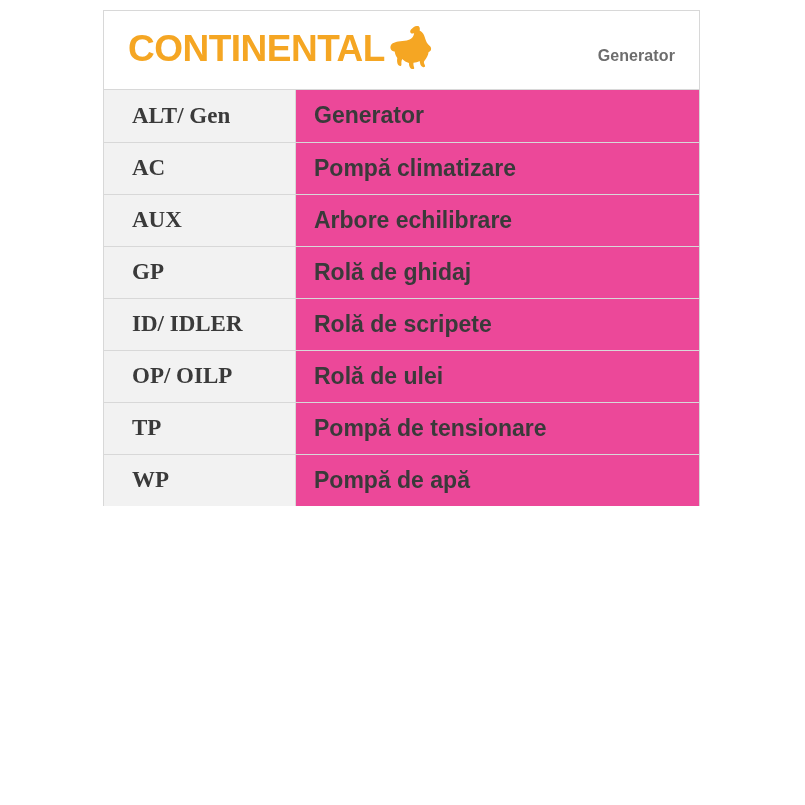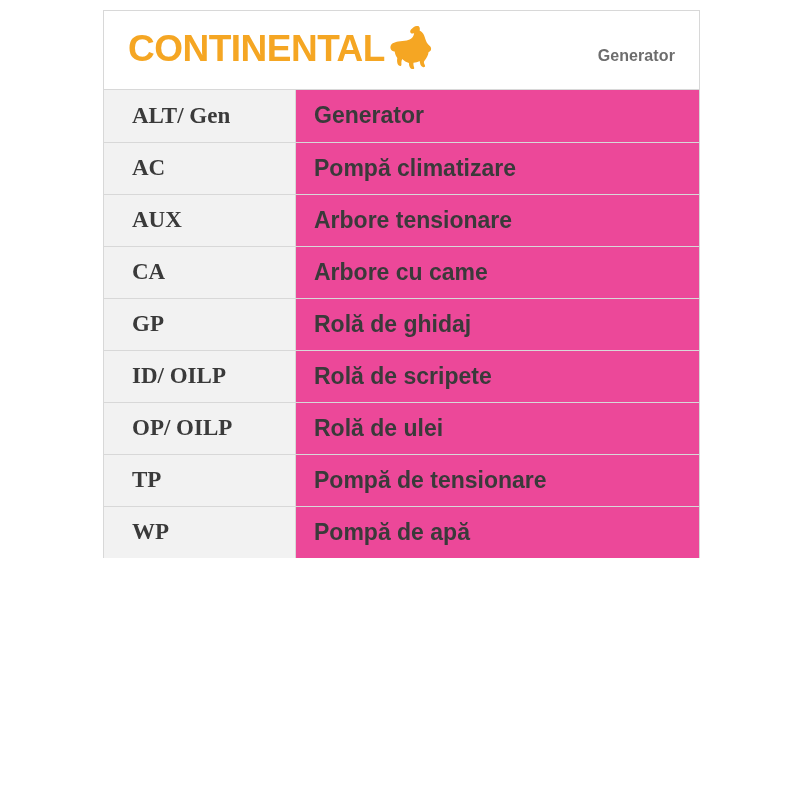--- a/index.html
+++ b/index.html
@@ -121,32 +121,28 @@
         <tr>
           <td class="col-code">ALT/ Gen</td>
           <td class="col-desc">Generator</td>
         </tr>
         <tr>
           <td class="col-code">AC</td>
           <td class="col-desc">Pompă climatizare</td>
         </tr>
         <tr>
           <td class="col-code">AUX</td>
-          <td class="col-desc">Arbore tensionare</td>
-        </tr>
-        <tr>
-          <td class="col-code">CA</td>
-          <td class="col-desc">Arbore cu came</td>
+          <td class="col-desc">Arbore echilibrare</td>
         </tr>
         <tr>
           <td class="col-code">GP</td>
           <td class="col-desc">Rolă de ghidaj</td>
         </tr>
         <tr>
-          <td class="col-code">ID/ OILP</td>
+          <td class="col-code">ID/ IDLER</td>
           <td class="col-desc">Rolă de scripete</td>
         </tr>
         <tr>
           <td class="col-code">OP/ OILP</td>
           <td class="col-desc">Rolă de ulei</td>
         </tr>
         <tr>
           <td class="col-code">TP</td>
           <td class="col-desc">Pompă de tensionare</td>
         </tr>

